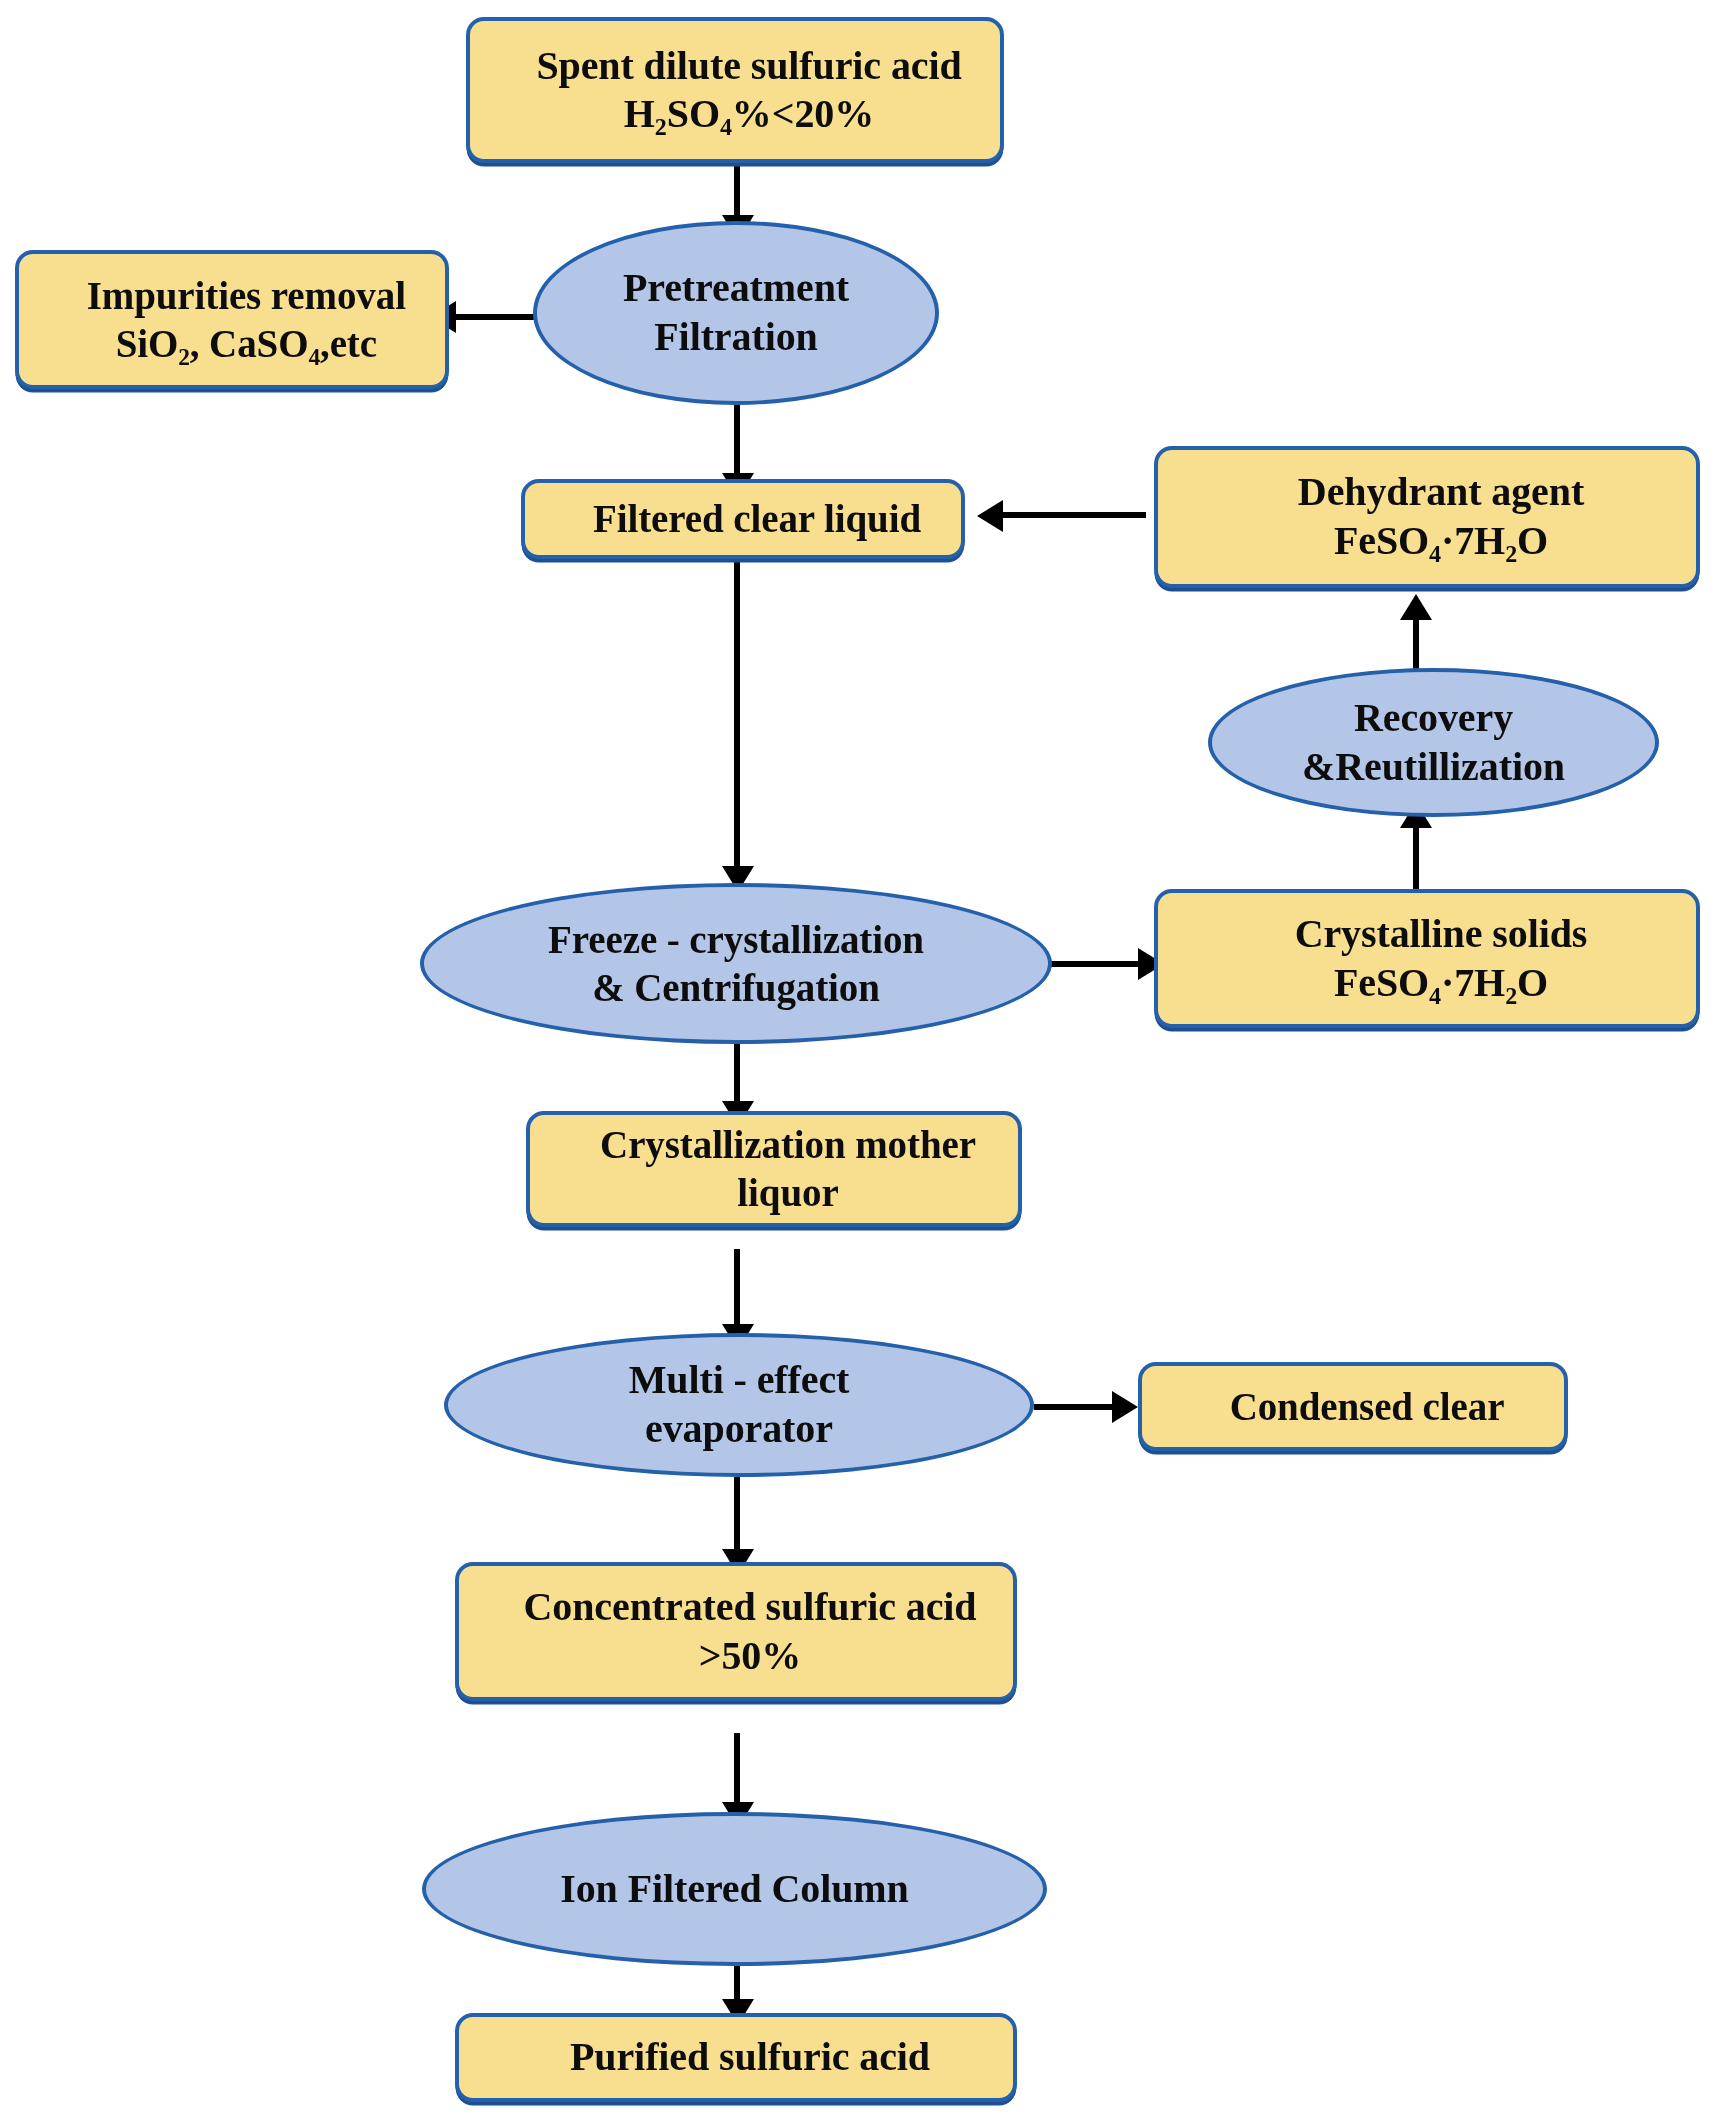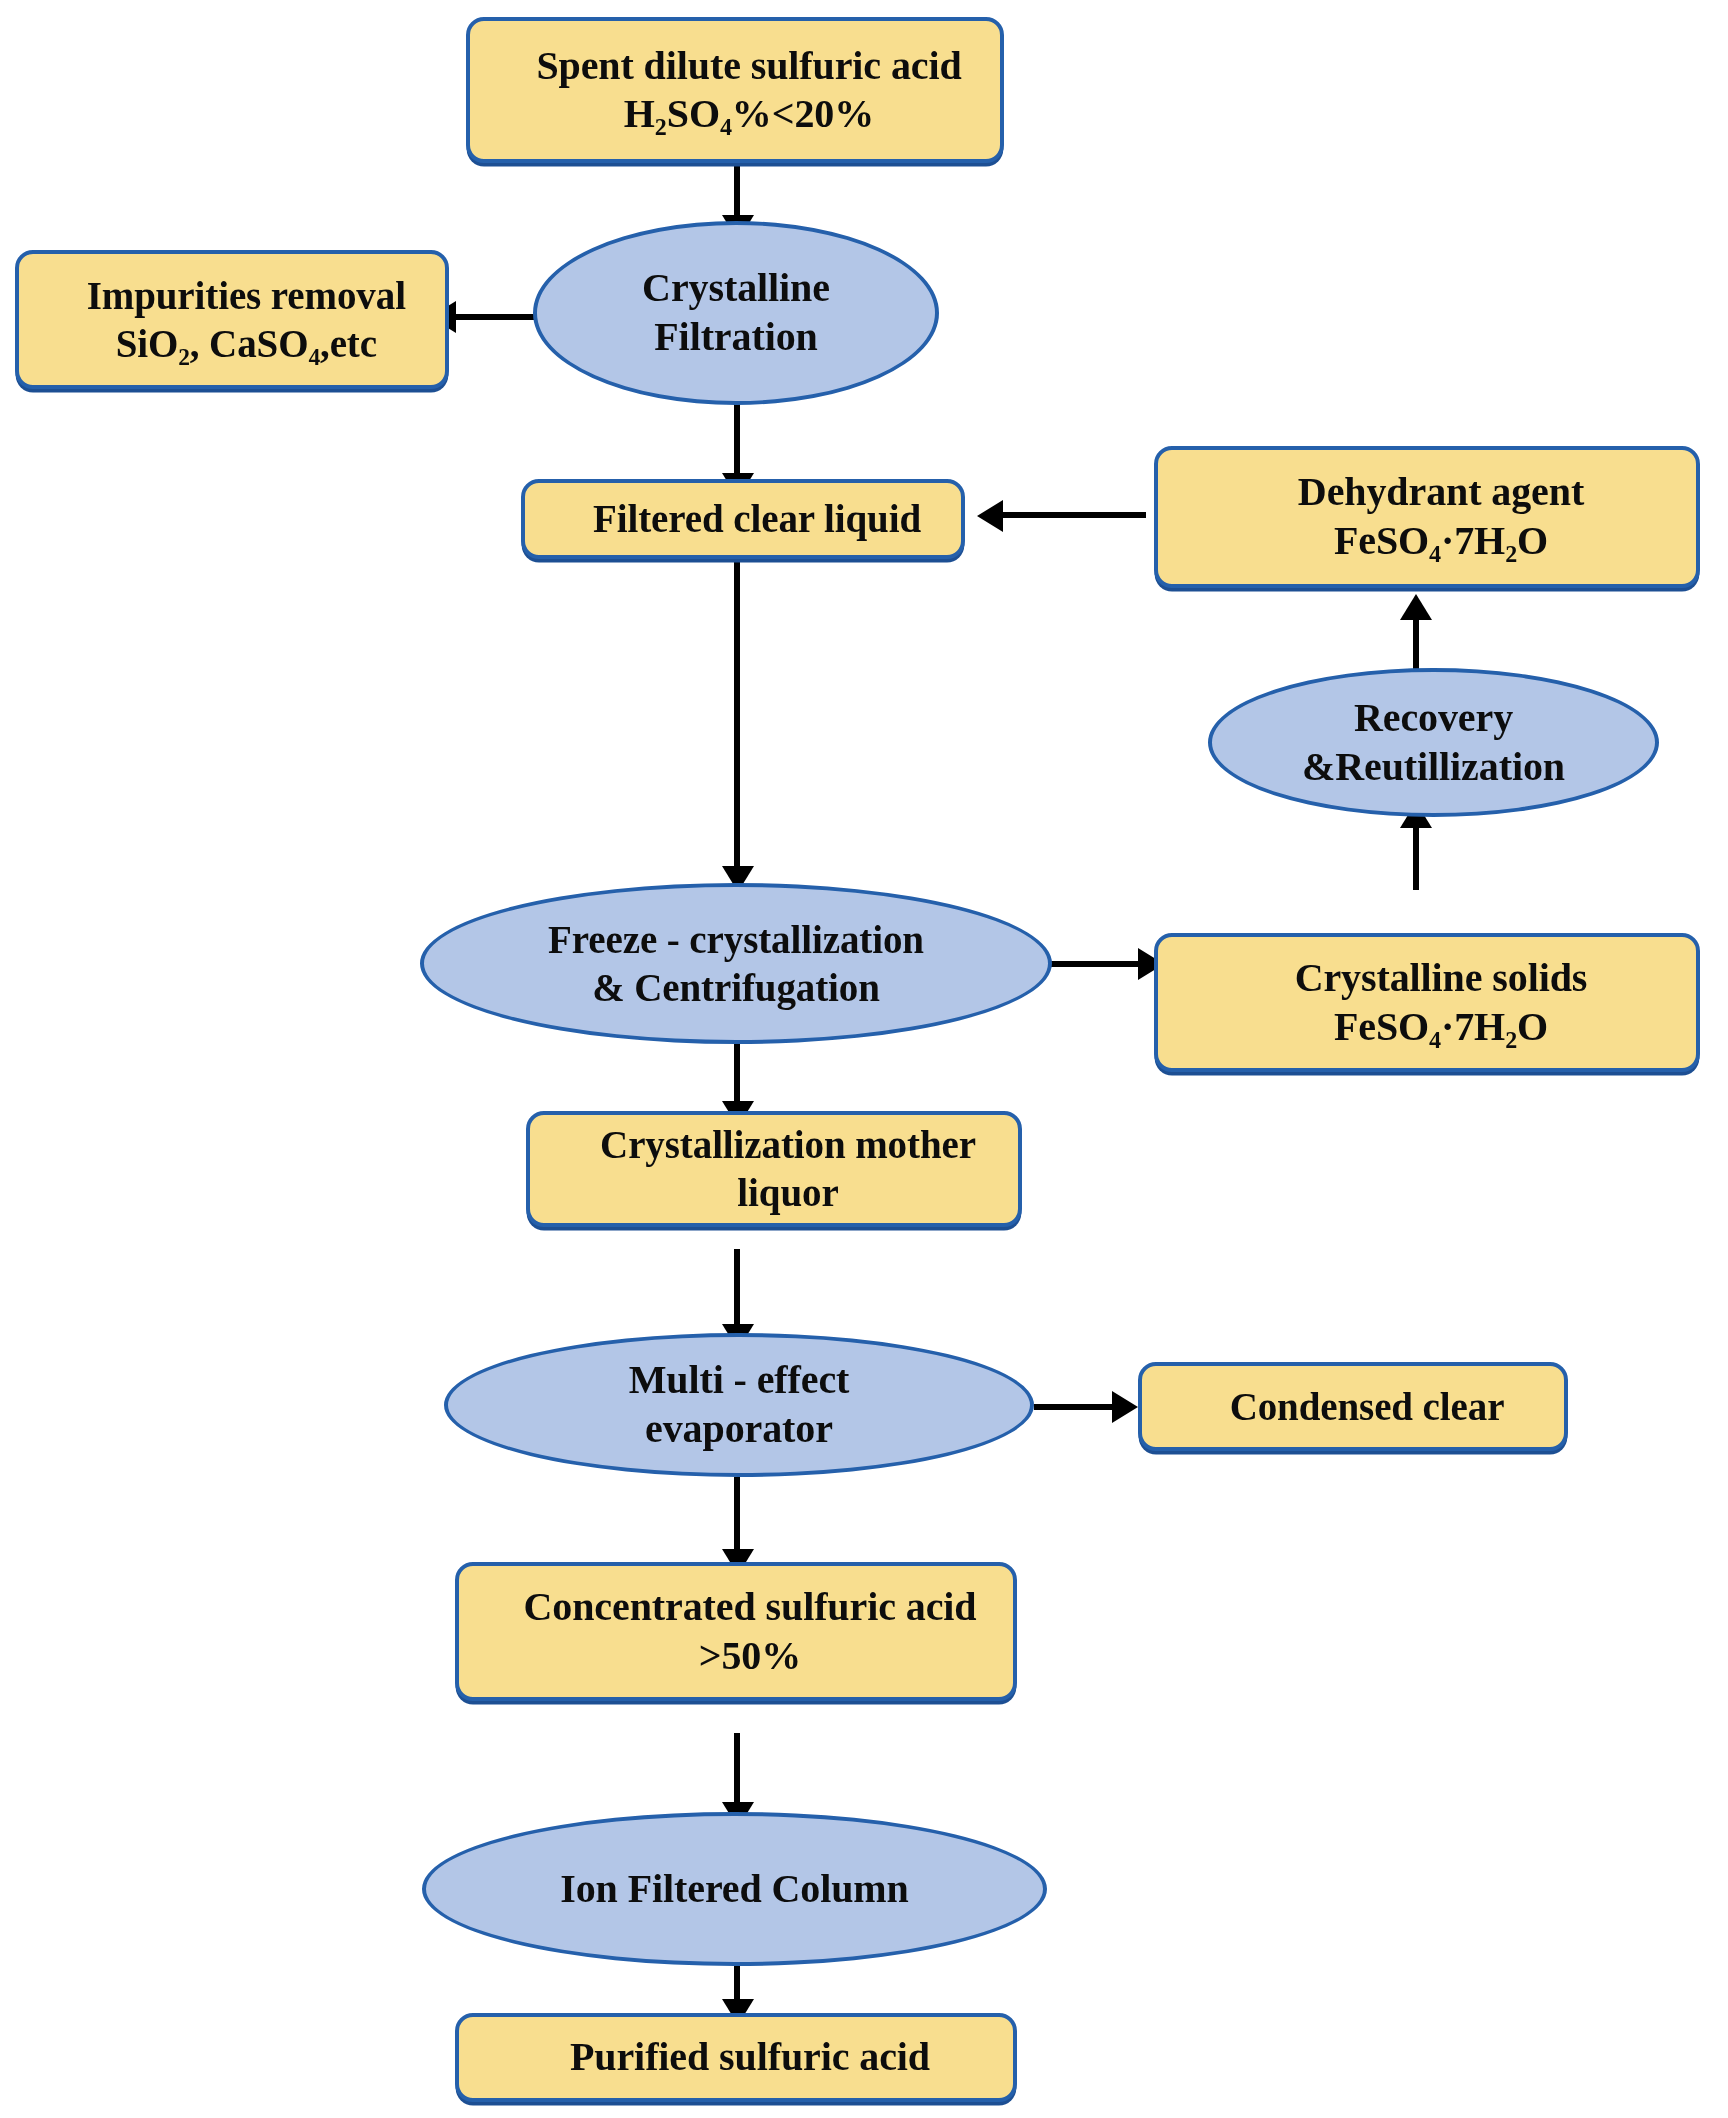--- a/index.html
+++ b/index.html
@@ -134,21 +134,21 @@
 
   <div class="conn vline" style="left:734px; top:1937px; height:69px;"></div>
   <div class="arrow arrow-down" style="left:722px; top:1999px;"></div>
 
   <div class="node box" style="left:466px; top:17.4px; width:538px; height:146px;">
     <span class="txt fs-58">Spent dilute sulfuric acid
 H₂SO₄%&lt;20%</span>
   </div>
 
   <div class="node ellipse" style="left:533px; top:221px; width:406px; height:184px;">
-    <span class="txt fs-58">Crystalline
+    <span class="txt fs-58">Pretreatment
 Filtration</span>
   </div>
 
   <div class="node box" style="left:15.3px; top:250px; width:434px; height:139px;">
     <span class="txt fs-56">Impurities removal
 SiO₂, CaSO₄,etc</span>
   </div>
 
   <div class="node box" style="left:521px; top:479px; width:444px; height:80px;">
     <span class="txt fs-56">Filtered clear liquid</span>
@@ -162,21 +162,21 @@
   <div class="node ellipse" style="left:1208px; top:668px; width:451px; height:149px;">
     <span class="txt fs-58">Recovery
 &amp;Reutillization</span>
   </div>
 
   <div class="node ellipse" style="left:420px; top:883px; width:632px; height:161px;">
     <span class="txt fs-56">Freeze - crystallization
 &amp; Centrifugation</span>
   </div>
 
-  <div class="node box" style="left:1154px; top:889px; width:546px; height:139px;margin-top:44px;">
+  <div class="node box" style="left:1154px; top:889px; width:546px; height:139px;">
     <span class="txt fs-58">Crystalline solids
 FeSO₄·7H₂O</span>
   </div>
 
   <div class="node box" style="left:494px; top:1111px; width:496px; height:116px;margin-left:32px;">
     <span class="txt fs-56">Crystallization mother
 liquor</span>
   </div>
 
   <div class="node ellipse" style="left:444px; top:1333px; width:590px; height:144px;justify-content:center;">

